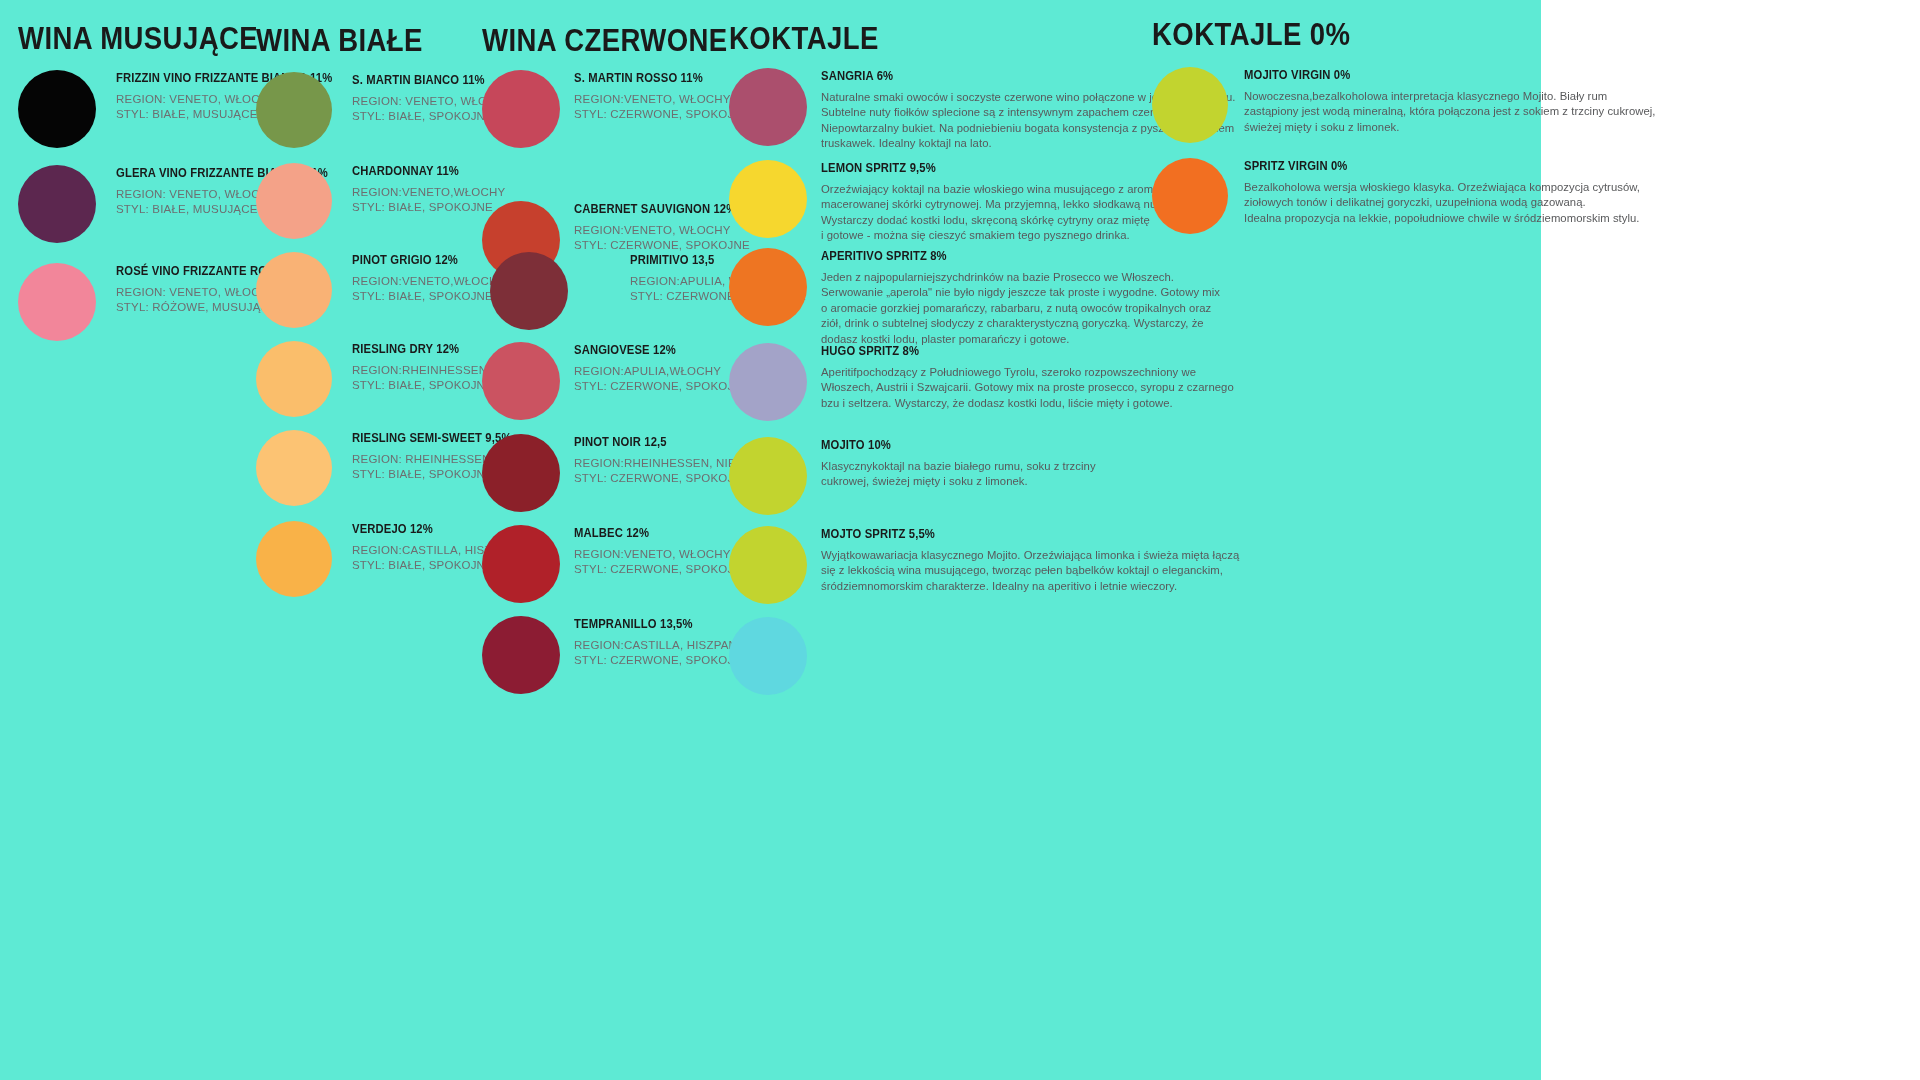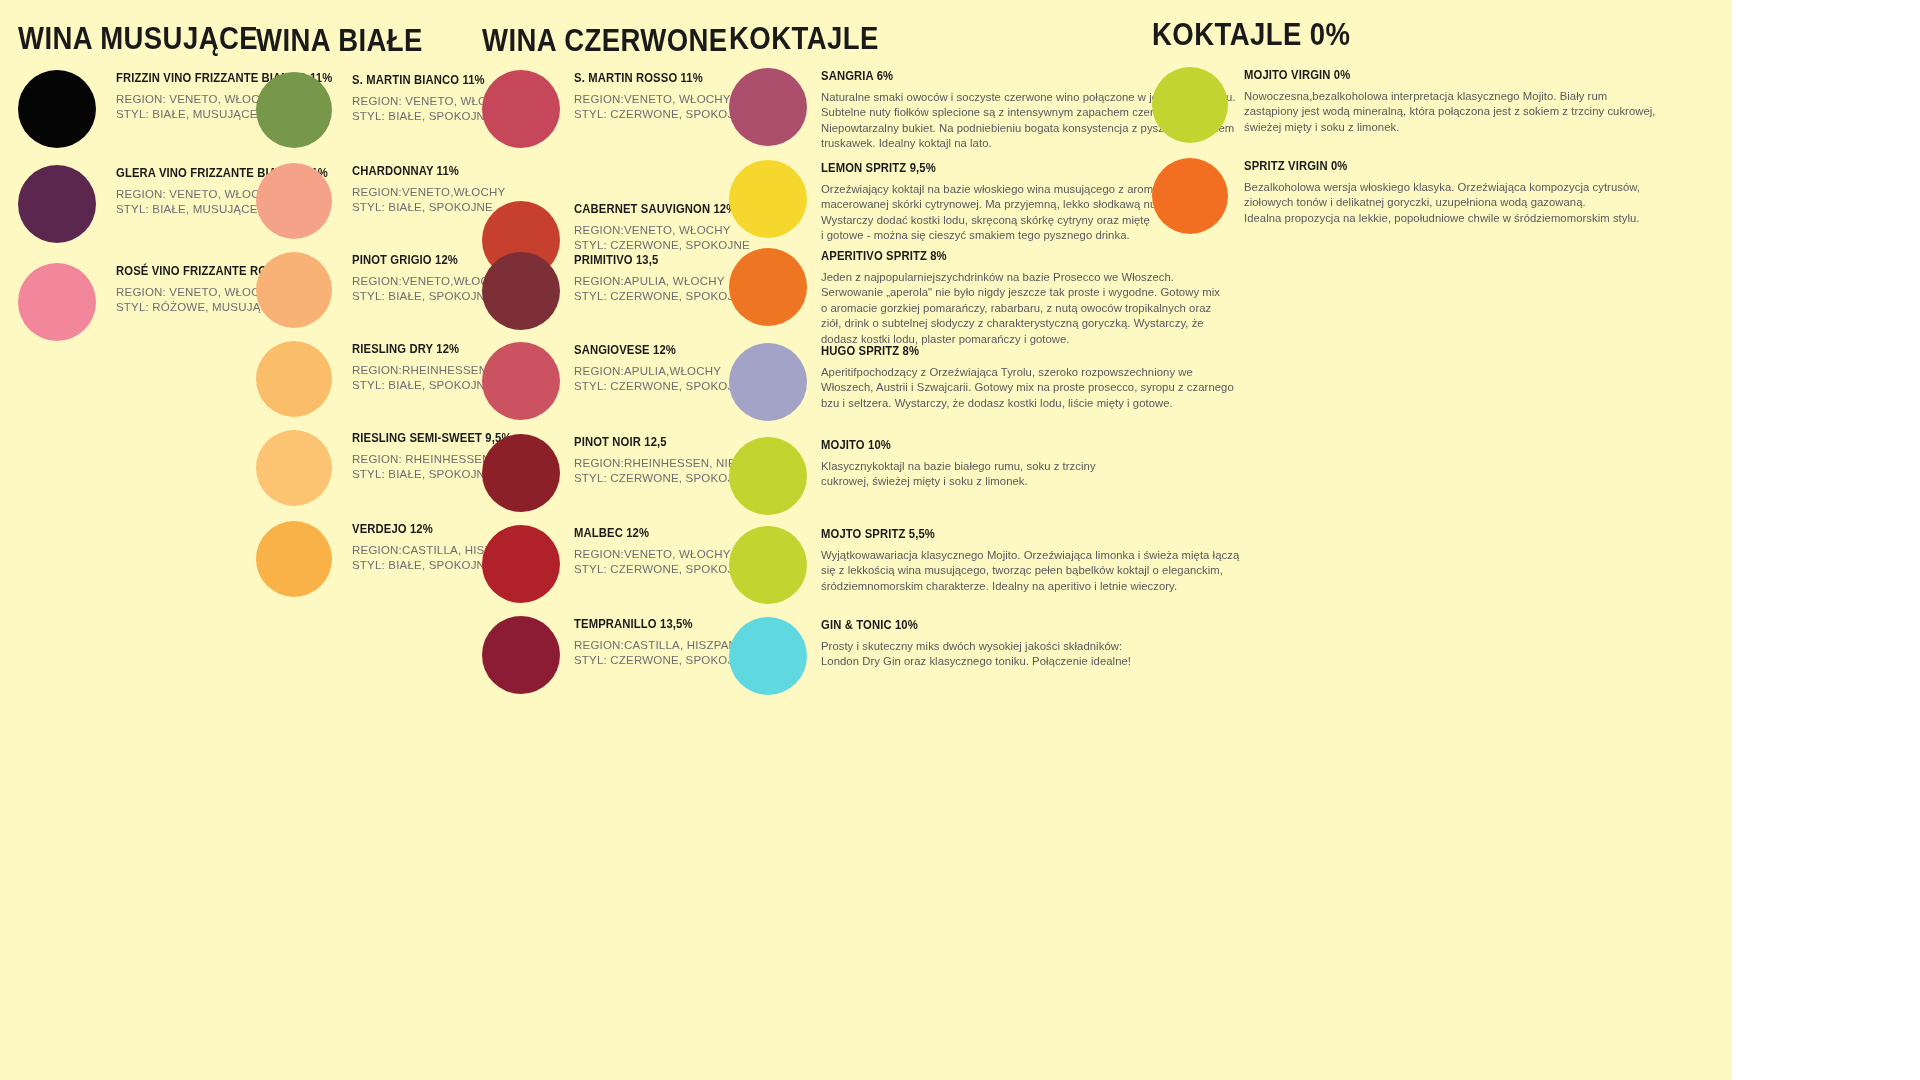--- a/index.html
+++ b/index.html
@@ -9,23 +9,23 @@
   }
   body {
     width: 1920px;
     height: 1080px;
     overflow: hidden;
     font-family: "Liberation Sans", sans-serif;
     color: #231f20;
   }
   #board {
     position: relative;
-    width: 1732px;
+    width: 1541px;
     height: 1080px;
-    background: #fef9c3;
+    background: #5eead4;
   }
   .column {
     position: absolute;
     top: 0;
   }
   .col-title {
     font-family: "Liberation Sans Narrow", "Liberation Sans", sans-serif;
     font-weight: 700;
     font-size: 32px;
     letter-spacing: 0.5px;
@@ -171,21 +171,21 @@
         </div>
       </div>
       <div class="entry" style="top: 162px; left: 0px; margin-top: 39px;">
         <div class="swatch" style="width: 78px; height: 78px; background: rgb(198, 64, 45);"></div>
         <div class="entry-text" style="margin-left: 14px;">
           <div class="entry-name">CABERNET SAUVIGNON 12%</div>
           <div class="meta-line">REGION:VENETO, WŁOCHY</div>
           <div class="meta-line">STYL: CZERWONE, SPOKOJNE</div>
         </div>
       </div>
-      <div class="entry" style="top: 252px; left: 0px;">
+      <div class="entry" style="top: 252px; left: 8px; gap: 48px;">
         <div class="swatch" style="width: 78px; height: 78px; background: rgb(125, 47, 56);"></div>
         <div class="entry-text" style="margin-left: 14px;">
           <div class="entry-name">PRIMITIVO 13,5</div>
           <div class="meta-line">REGION:APULIA, WŁOCHY</div>
           <div class="meta-line">STYL: CZERWONE, SPOKOJNE</div>
         </div>
       </div>
       <div class="entry" style="top: 342px; left: 0px;">
         <div class="swatch" style="width: 78px; height: 78px; background: rgb(203, 83, 97);"></div>
         <div class="entry-text" style="margin-left: 14px;">
@@ -249,21 +249,21 @@
           <div class="desc-line">Serwowanie „aperola" nie było nigdy jeszcze tak proste i wygodne. Gotowy mix</div>
           <div class="desc-line">o aromacie gorzkiej pomarańczy, rabarbaru, z nutą owoców tropikalnych oraz</div>
           <div class="desc-line">ziół, drink o subtelnej słodyczy z charakterystyczną goryczką. Wystarczy, że</div>
           <div class="desc-line">dodasz kostki lodu, plaster pomarańczy i gotowe.</div>
         </div>
       </div>
       <div class="entry" style="top: 343px; left: 0px;">
         <div class="swatch" style="width: 78px; height: 78px; background: rgb(163, 163, 200);"></div>
         <div class="entry-text" style="margin-left: 14px;">
           <div class="entry-name">HUGO SPRITZ 8%</div>
-          <div class="desc-line">Aperitifpochodzący z Orzeźwiająca Tyrolu, szeroko rozpowszechniony we</div>
+          <div class="desc-line">Aperitifpochodzący z Południowego Tyrolu, szeroko rozpowszechniony we</div>
           <div class="desc-line">Włoszech, Austrii i Szwajcarii. Gotowy mix na proste prosecco, syropu z czarnego</div>
           <div class="desc-line">bzu i seltzera. Wystarczy, że dodasz kostki lodu, liście mięty i gotowe.</div>
         </div>
       </div>
       <div class="entry" style="top: 437px; left: 0px;">
         <div class="swatch" style="width: 78px; height: 78px; background: rgb(194, 212, 47);"></div>
         <div class="entry-text" style="margin-left: 14px;">
           <div class="entry-name">MOJITO 10%</div>
           <div class="desc-line">Klasycznykoktajl na bazie białego rumu, soku z trzciny</div>
           <div class="desc-line">cukrowej, świeżej mięty i soku z limonek.</div>
@@ -273,25 +273,20 @@
         <div class="swatch" style="width: 78px; height: 78px; background: rgb(194, 212, 47);"></div>
         <div class="entry-text" style="margin-left: 14px;">
           <div class="entry-name">MOJTO SPRITZ 5,5%</div>
           <div class="desc-line">Wyjątkowawariacja klasycznego Mojito. Orzeźwiająca limonka i świeża mięta łączą</div>
           <div class="desc-line">się z lekkością wina musującego, tworząc pełen bąbelków koktajl o eleganckim,</div>
           <div class="desc-line">śródziemnomorskim charakterze. Idealny na aperitivo i letnie wieczory.</div>
         </div>
       </div>
       <div class="entry" style="top: 617px; left: 0px;">
         <div class="swatch" style="width: 78px; height: 78px; background: rgb(95, 216, 224);"></div>
-        <div class="entry-text" style="margin-left: 14px;">
-          <div class="entry-name">GIN &amp; TONIC 10%</div>
-          <div class="desc-line">Prosty i skuteczny miks dwóch wysokiej jakości składników:</div>
-          <div class="desc-line">London Dry Gin oraz klasycznego toniku. Połączenie idealne!</div>
-        </div>
       </div>
     </div>
     <div class="column" style="left: 1152px;">
       <div class="col-title" style="position: absolute; top: 18px; left: 0px;">KOKTAJLE 0%</div>
       <div class="entry" style="top: 67px; left: 0px;">
         <div class="swatch" style="width: 76px; height: 76px; background: rgb(194, 212, 47);"></div>
         <div class="entry-text" style="margin-left: 16px;">
           <div class="entry-name">MOJITO VIRGIN 0%</div>
           <div class="desc-line">Nowoczesna,bezalkoholowa interpretacja klasycznego Mojito. Biały rum</div>
           <div class="desc-line">zastąpiony jest wodą mineralną, która połączona jest z sokiem z trzciny cukrowej,</div>

